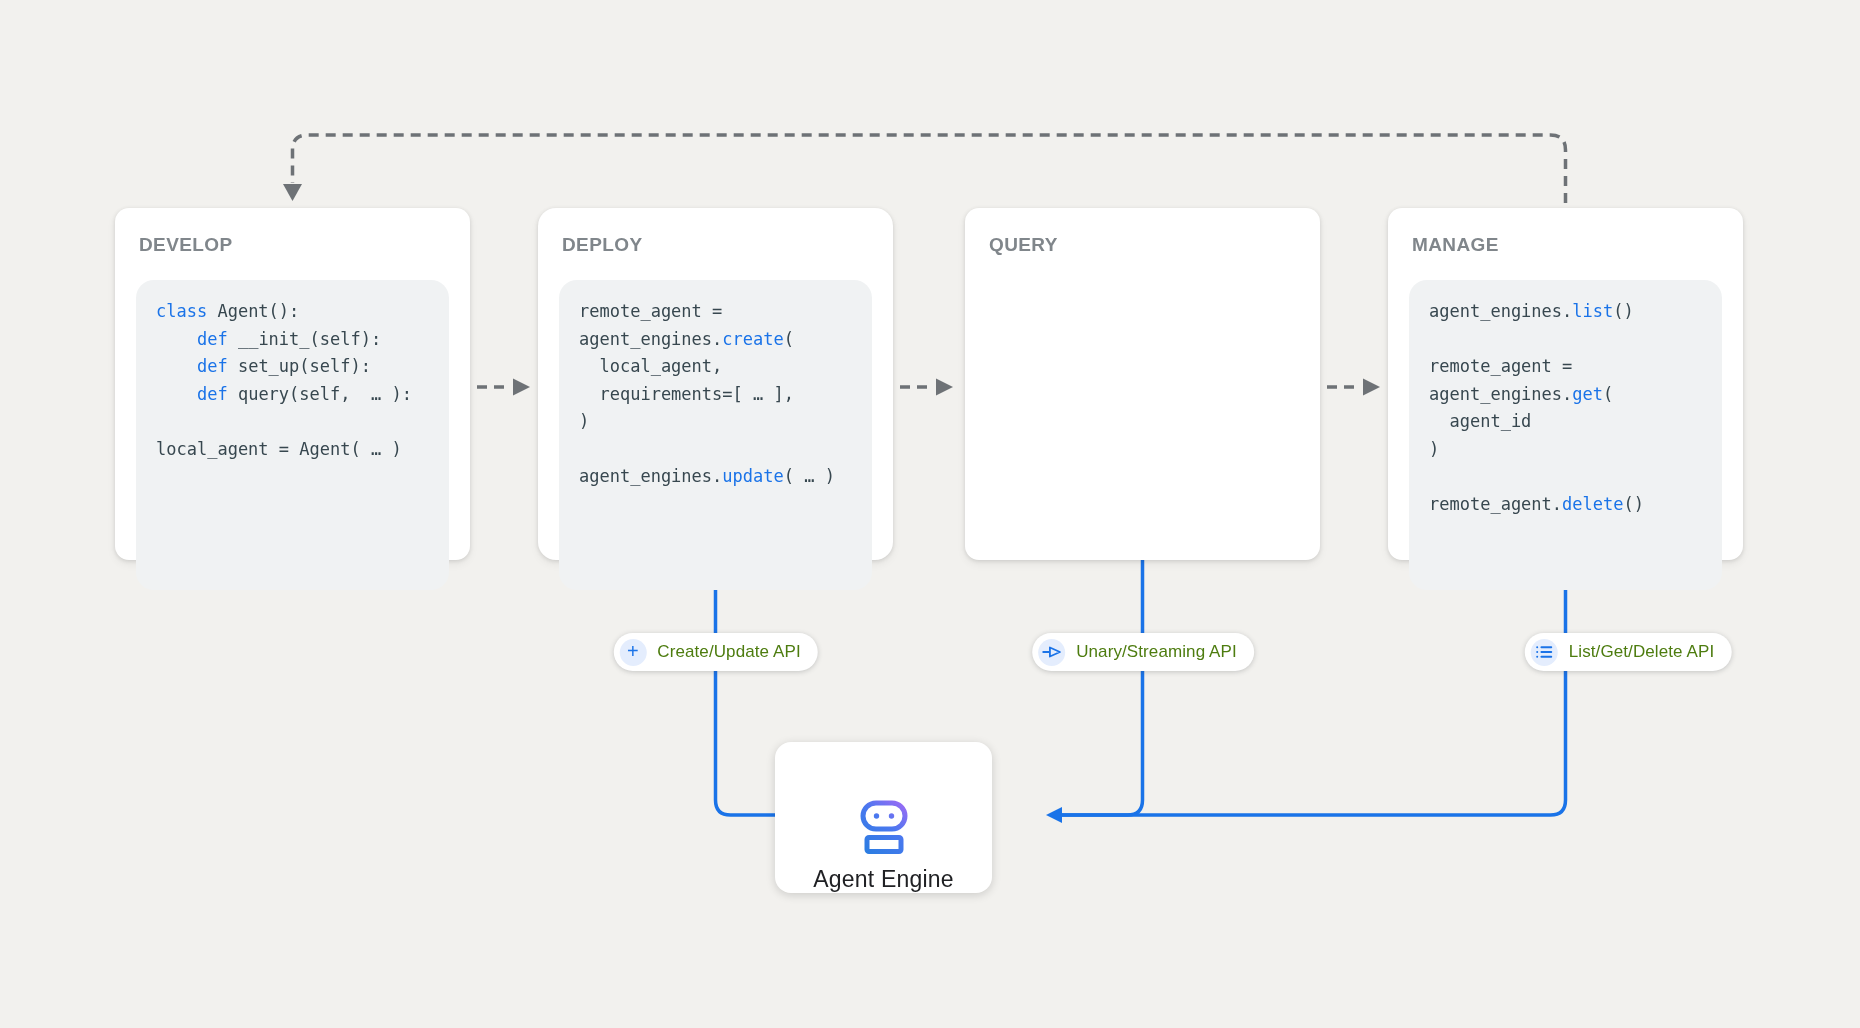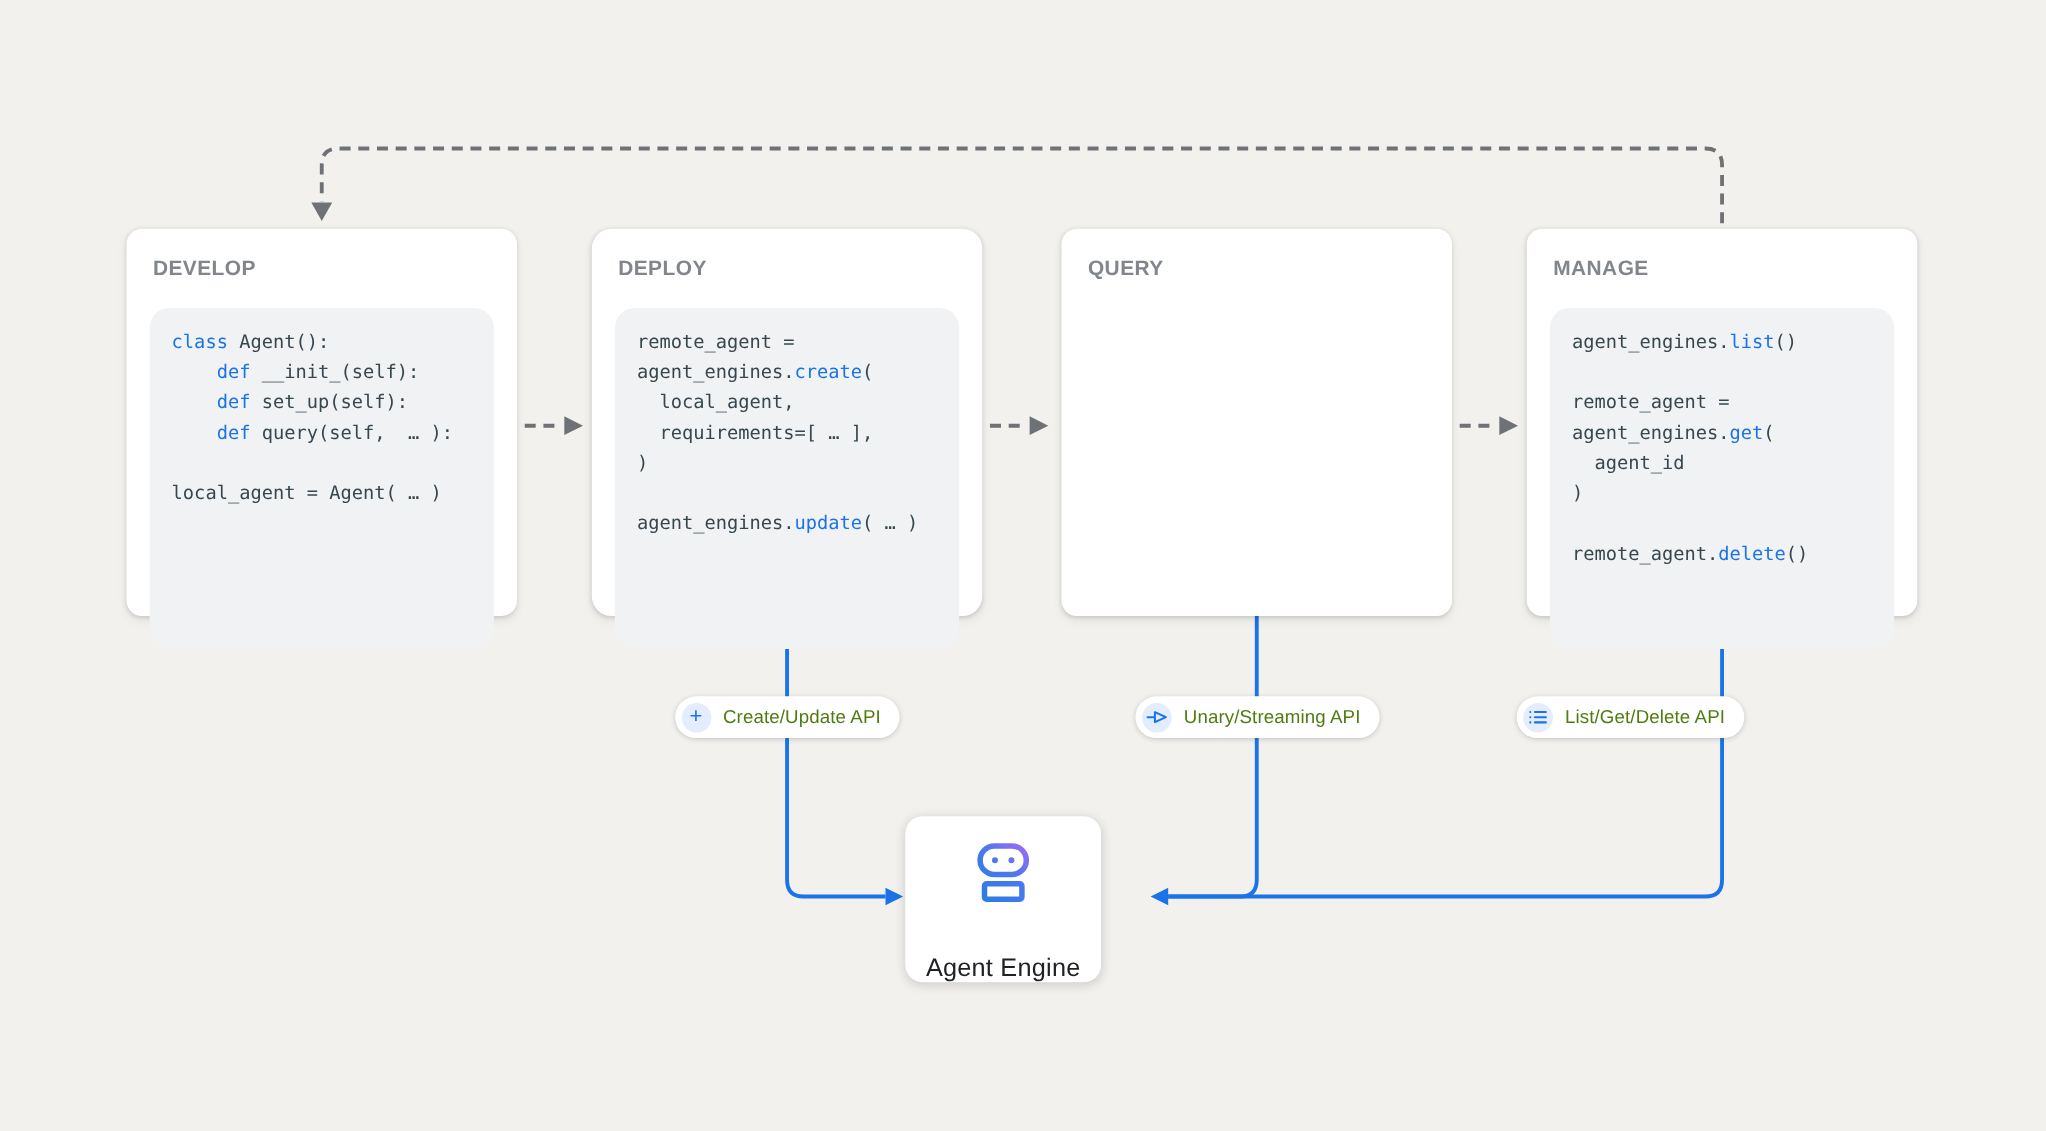--- a/index.html
+++ b/index.html
@@ -31,23 +31,23 @@
   .code-line .comment{color:var(--comment)}
 
   .pill{position:absolute;top:633px;height:38px;transform:translateX(-50%);background:#fff;
     border-radius:19px;box-shadow:0 1px 5px rgba(60,64,67,.25);display:flex;align-items:center;
     gap:11px;padding:0 17px 0 6px;z-index:3;white-space:nowrap}
   .chip{width:27px;height:27px;border-radius:50%;background:var(--icon-chip-bg);
     display:flex;align-items:center;justify-content:center;flex:0 0 27px}
   .chip .plus{color:var(--keyword);font-size:20px;font-weight:500;line-height:1;margin-top:-2px}
   .pill-label{font-size:17px;font-weight:500;color:#4d7c0f;letter-spacing:.1px}
 
-  .engine{position:absolute;left:823px;top:742px;width:178px;height:151px;background:#fff;
+  .engine{position:absolute;left:775px;top:742px;width:217px;height:151px;background:#fff;
     border-radius:16px;box-shadow:0 2px 10px rgba(0,0,0,.16);z-index:3;
-    display:flex;flex-direction:column;align-items:center;justify-content:space-between;padding-top:24px}
+    display:flex;flex-direction:column;align-items:center;justify-content:flex-end;padding-top:24px}
   .engine-label{margin-top:12px;font-size:23px;font-weight:500;color:var(--label-text);letter-spacing:.2px}
 </style>
 </head>
 <body>
 
 <div class="stage">
 
   <svg class="connector-layer" width="1860" height="1028" viewBox="0 0 1860 1028">
 
     <path class="dash-corner" d="M1565.5 203 L1565.5 150 Q1565.5 135 1550.5 135 L307.5 135 Q292.5 135 292.5 150 L292.5 183"></path>
@@ -120,21 +120,21 @@
       </div>
       <div class="pill" style="left: 1143px; text-align: center;">
         <span class="chip">
           <svg width="20" height="14" viewBox="0 0 22 14">
             <line x1="1" y1="7" x2="7.5" y2="7" stroke="#1a73e8" stroke-width="2" stroke-linecap="round"></line>
             <path d="M8.5 2 L19.5 7 L8.5 12 Z" fill="none" stroke="#1a73e8" stroke-width="2" stroke-linejoin="round"></path>
           </svg>
         </span>
         <span class="pill-label">Unary/Streaming API</span>
       </div>
-      <div class="pill" style="left: 1482px;">
+      <div class="pill" style="left: 1628px;">
         <span class="chip">
           <svg width="17" height="14" viewBox="0 0 18 14">
             <g stroke="#1a73e8" stroke-width="2" stroke-linecap="round">
               <line x1="1.5" y1="2" x2="1.6" y2="2"></line>
               <line x1="6" y1="2" x2="16.5" y2="2"></line>
               <line x1="1.5" y1="7" x2="1.6" y2="7"></line>
               <line x1="6" y1="7" x2="16.5" y2="7"></line>
               <line x1="1.5" y1="12" x2="1.6" y2="12"></line>
               <line x1="6" y1="12" x2="16.5" y2="12"></line>
             </g>

